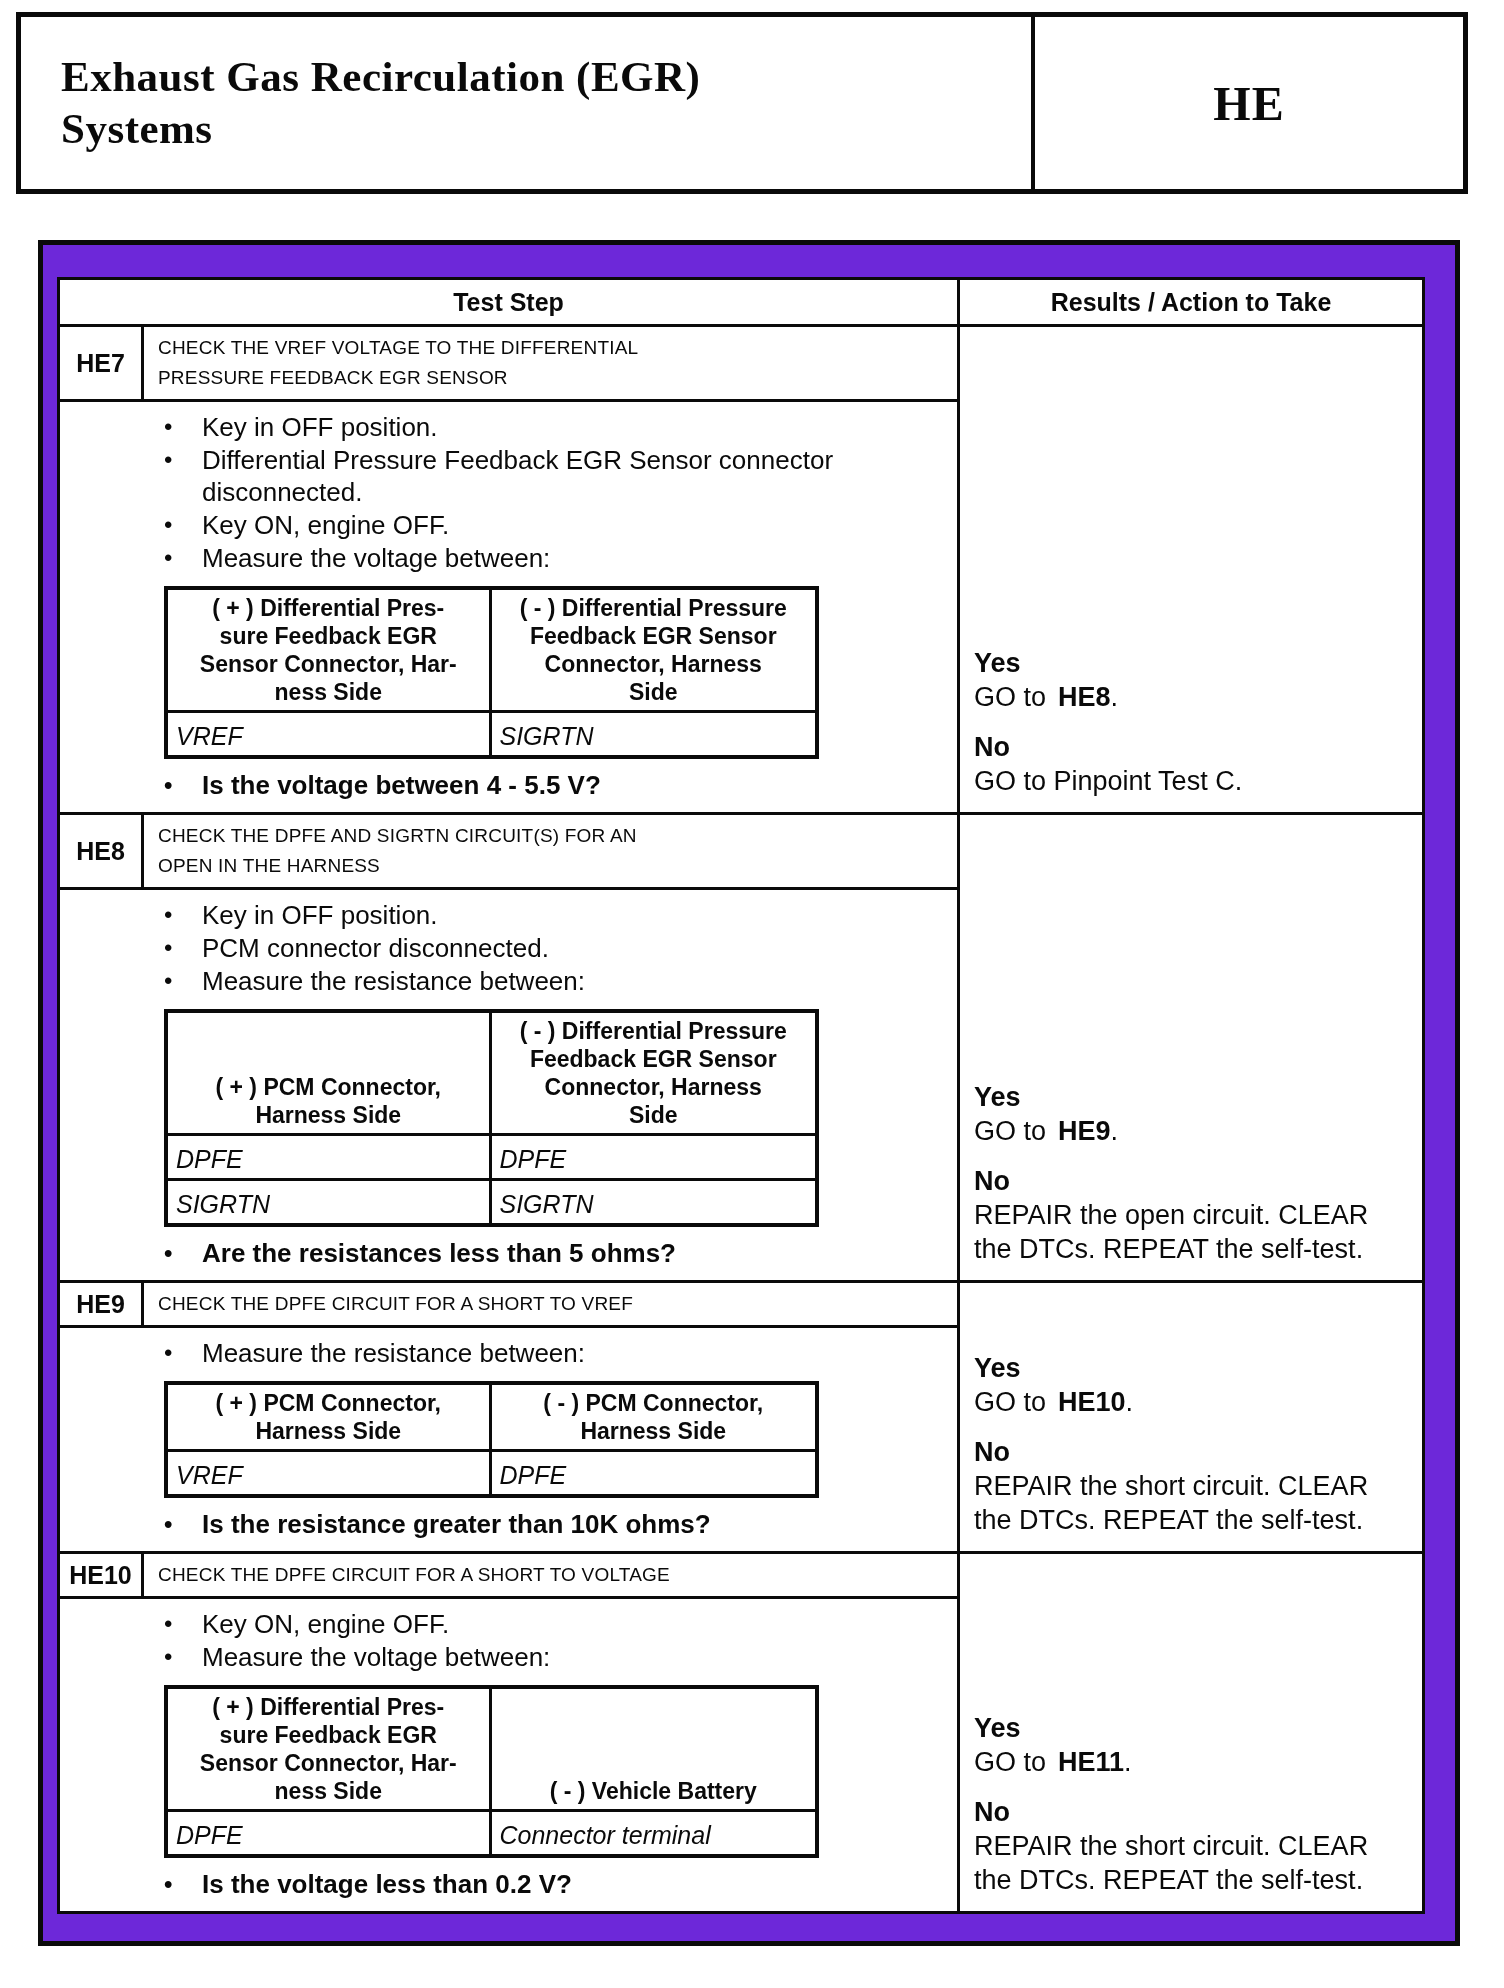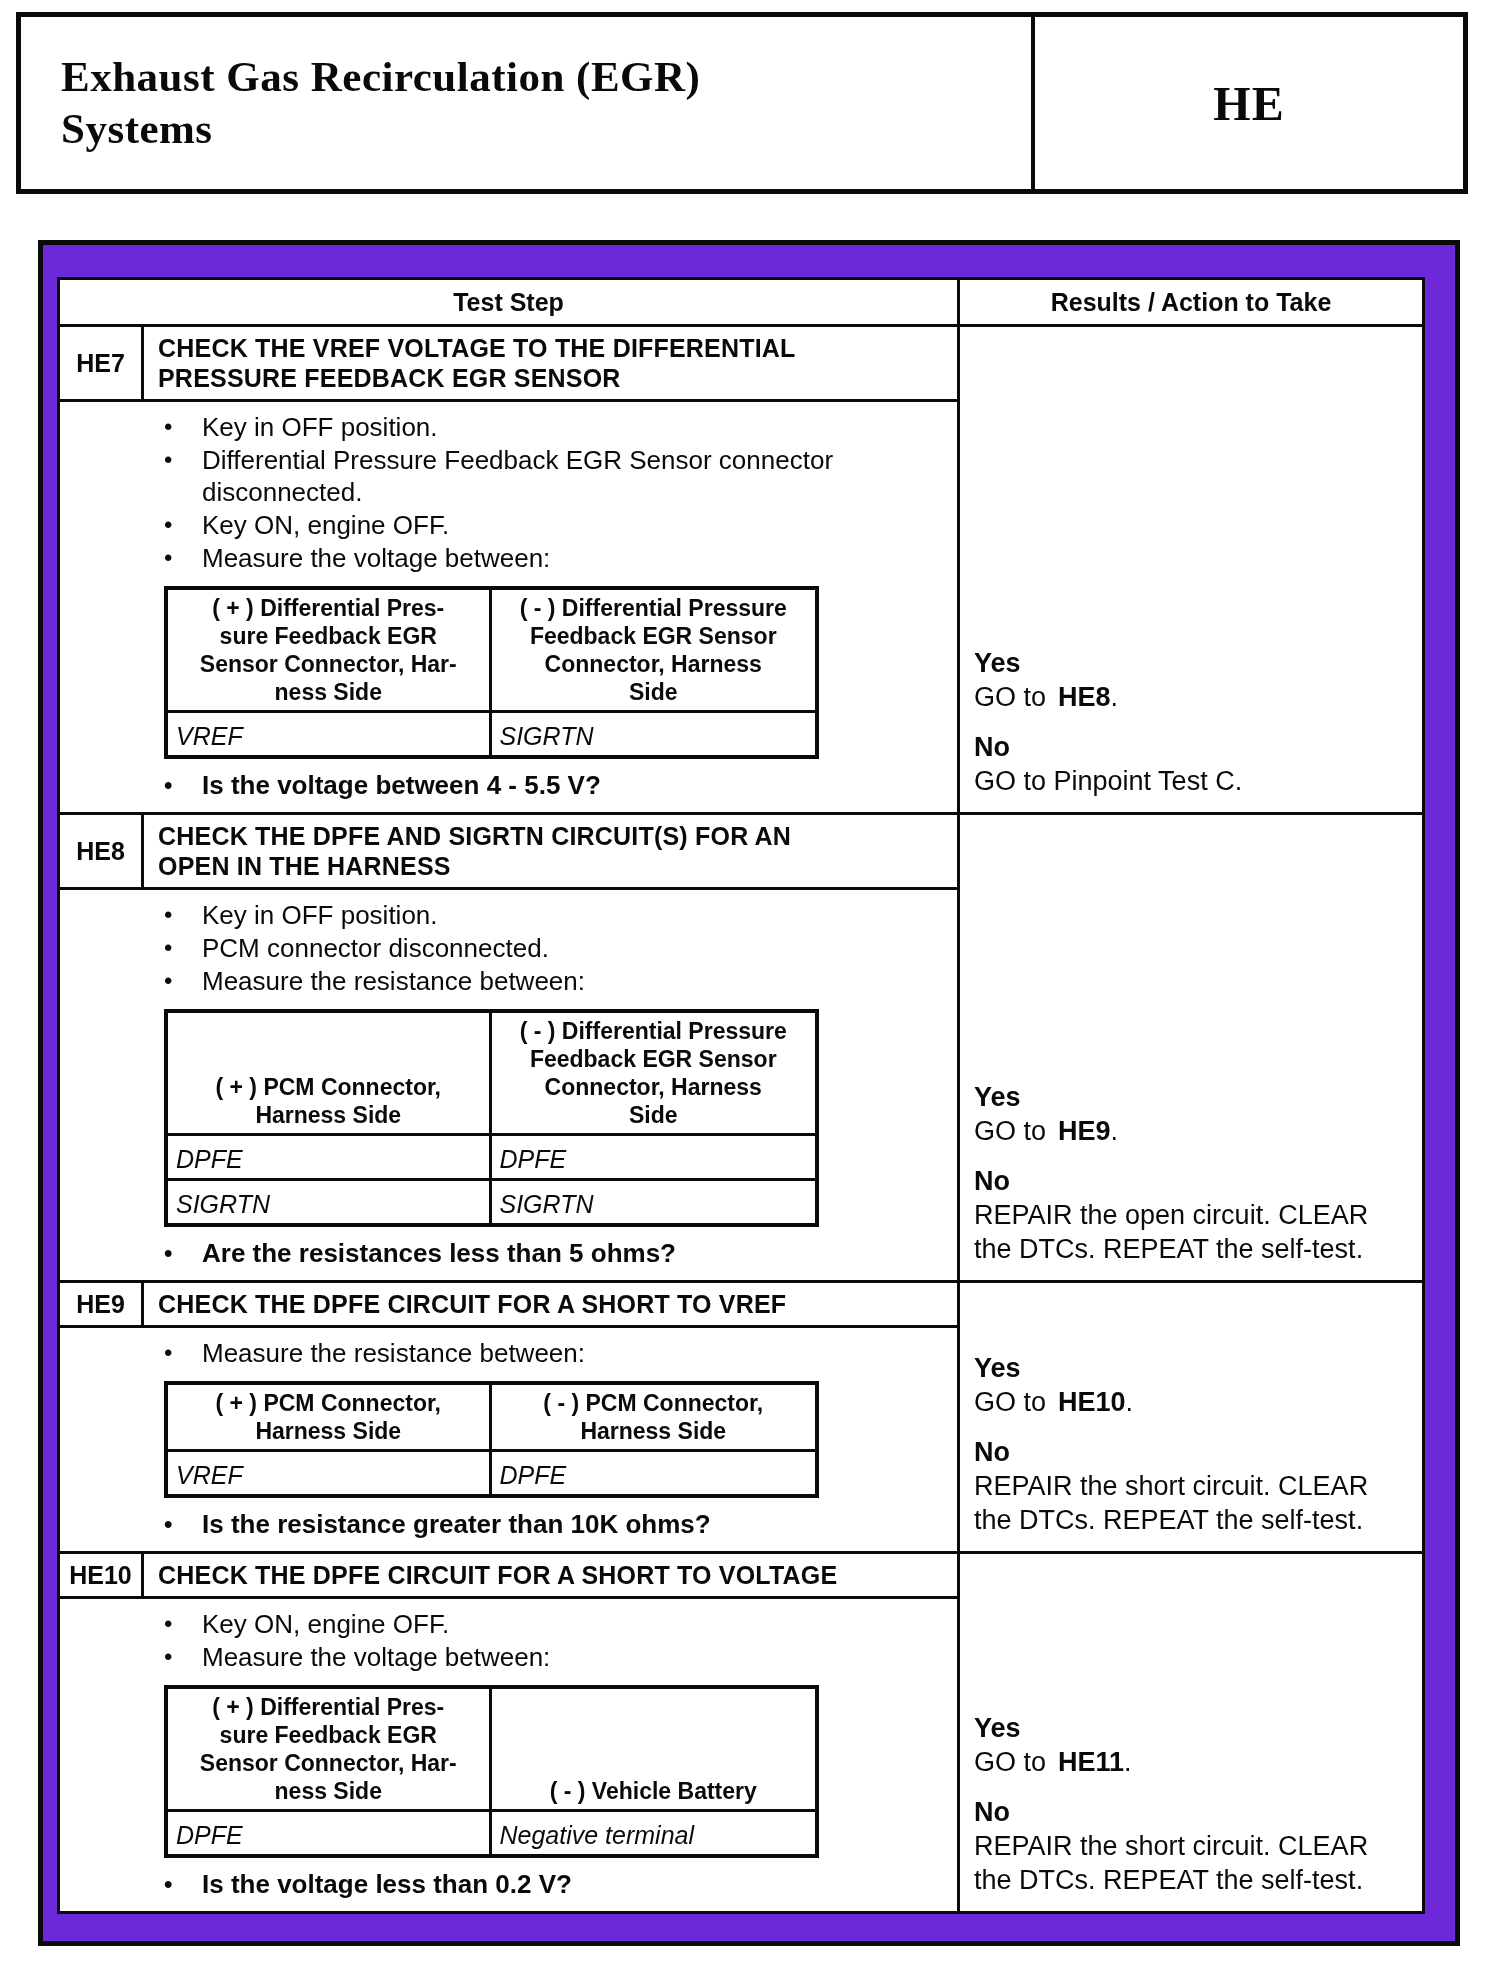--- a/index.html
+++ b/index.html
@@ -49,21 +49,21 @@
   .res-label{font-weight:700;}
   .res-target{font-weight:700;margin-left:12px;}
   .res-target:empty{margin-left:0;}
 
   .band{display:flex;border-bottom:3px solid #0a0a0a;}
   .step-id{
     width:84px;border-right:3px solid #0a0a0a;display:flex;align-items:center;justify-content:center;
     font-weight:700;font-size:25px;box-sizing:border-box;flex:none;
   }
   .step-title{
-    flex:1;font-weight:700;font-size:25px;line-height:30px;
+    flex:1;font-weight:400;font-size:19px;line-height:30px;
     padding:6px 16px 6px 14px;white-space:pre-line;letter-spacing:.2px;
   }
 
   .proc{padding:8px 0 10px 0;}
   .bullet{display:flex;padding-left:104px;font-size:26px;line-height:32px;margin:1px 0;}
   .bullet .dot{width:38px;flex:none;font-size:24px;}
   .bullet .txt{max-width:676px;}
   .bullet.question{font-weight:700;margin-top:10px;}
 
   
@@ -271,21 +271,21 @@
             <div class="meas">
               <div class="meas-head">
                 <div class="meas-hcell">( + ) Differential Pres-
 sure Feedback EGR
 Sensor Connector, Har-
 ness Side</div>
                 <div class="meas-hcell">( - ) Vehicle Battery</div>
               </div>
               <div class="meas-row">
                 <div class="meas-cell">DPFE</div>
-                <div class="meas-cell">Negative terminal</div>
+                <div class="meas-cell">Connector terminal</div>
               </div>
             </div>
             <div class="bullet question">
                 <span class="dot">•</span>
                 <span class="txt">Is the voltage less than 0.2 V?</span>
               </div>
           </div>
         </div>
         <div class="results-cell">
           <div class="res-group">

